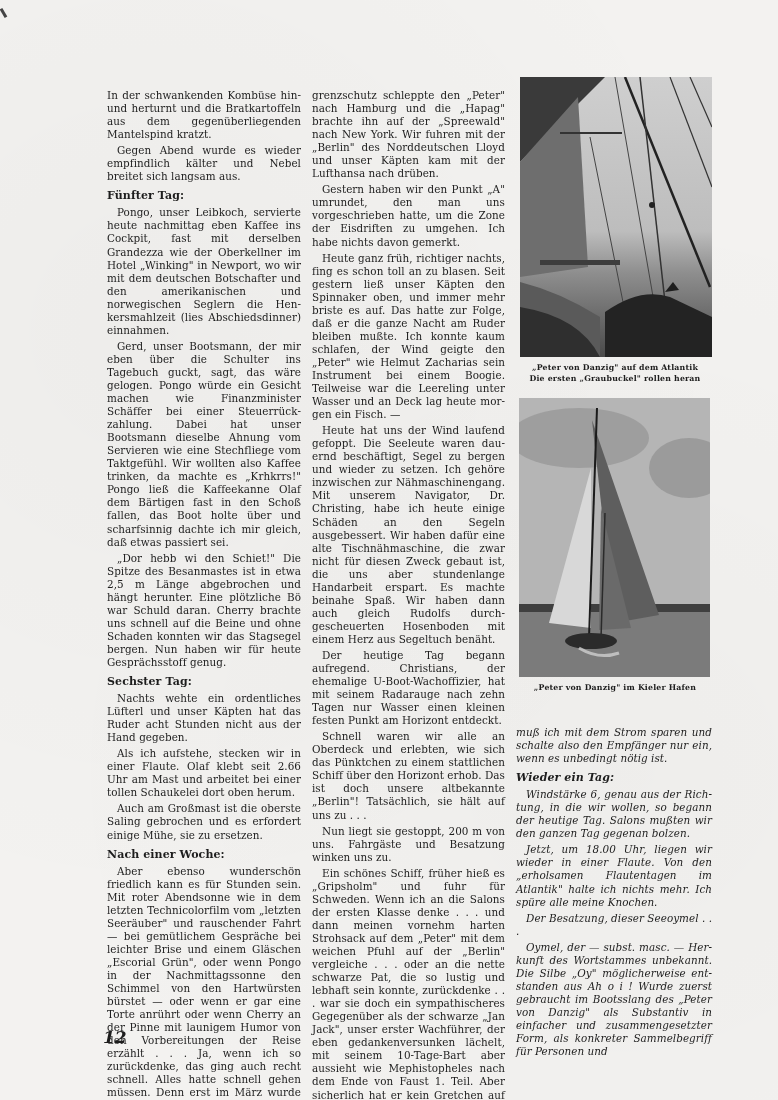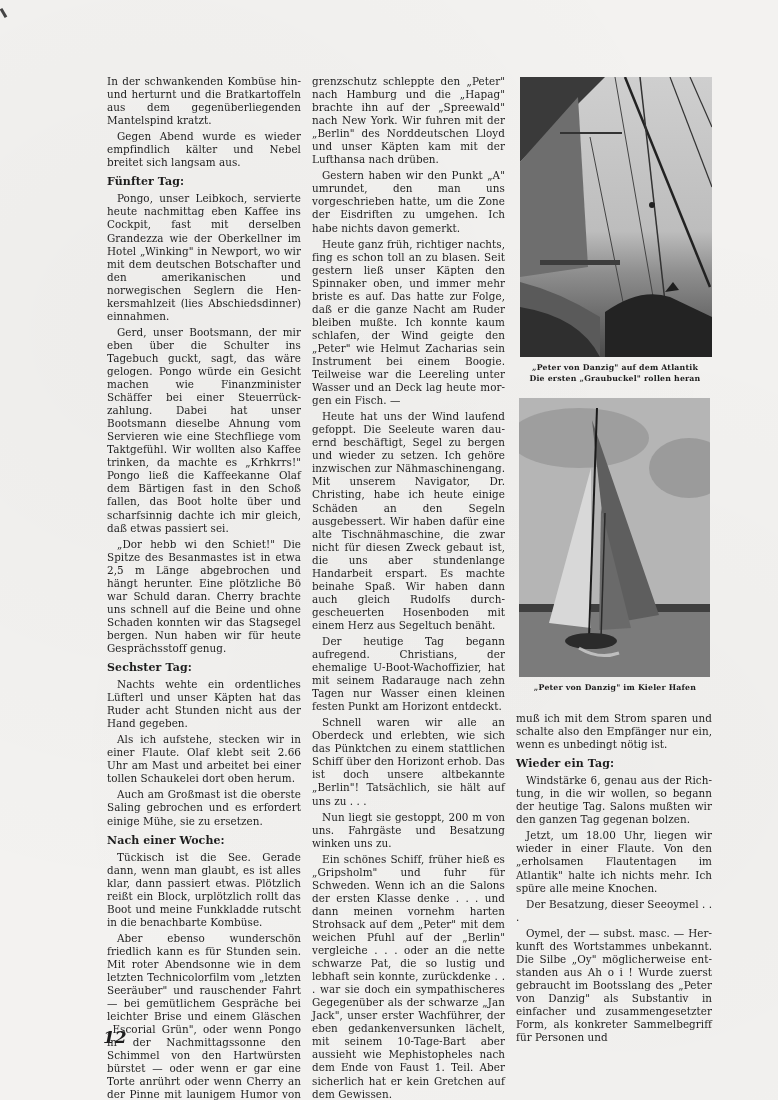--- a/index.html
+++ b/index.html
@@ -20,23 +20,23 @@
   .col {
     position: absolute;
     font-size: 10.4px;
     line-height: 13.05px;
     text-align: justify;
     hyphens: manual;
     letter-spacing: 0.05px;
   }
   .col1 { left: 107px; top: 75px; width: 194px; }
   .col2 { left: 312px; top: 75px; width: 193px; }
-  .col3 { left: 516px; top: 712px; width: 196px; }
+  .col3 { left: 516px; top: 712px; width: 196px; font-style: italic; }
   .col p { margin: 0 0 3px 0; text-indent: 10px; }
-  .col p.noindent { text-indent: 0; }
+  .col p.noindent { text-indent: 0; margin-top: 14px; }
   .col h3 {
     font-size: 11px; font-weight: bold; margin: 6px 0 4px 0;
     font-family: "DejaVu Serif", serif; letter-spacing: 0.1px;
   }
   .photo {
     position: absolute; overflow: hidden;
     background: #7d7d7d;
   }
   .photo1 { left: 520px; top: 77px; width: 192px; height: 280px; background: linear-gradient(180deg,#cfcfcf 0%,#bdbdbd 55%,#8e8e8e 70%,#4a4a4a 100%); }
   .photo2 { left: 519px; top: 398px; width: 191px; height: 279px; background: linear-gradient(180deg,#9a9a9a 0%,#c9c9c9 40%,#bcbcbc 70%,#6e6e6e 78%,#8a8a8a 100%); }
@@ -65,21 +65,20 @@
     <p>Gegen Abend wurde es wieder emp­findlich kälter und Nebel breitet sich langsam aus.</p>
     <h3>Fünfter Tag:</h3>
     <p>Pongo, unser Leibkoch, servierte heute nachmittag eben Kaffee ins Cock­pit, fast mit derselben Grandezza wie der Oberkellner im Hotel „Winking" in Newport, wo wir mit dem deutschen Botschafter und den amerikanischen und norwegischen Seglern die Hen­kersmahlzeit (lies Abschiedsdinner) einnahmen.</p>
     <p>Gerd, unser Bootsmann, der mir eben über die Schulter ins Tagebuch guckt, sagt, das wäre gelogen. Pongo würde ein Gesicht machen wie Finanz­minister Schäffer bei einer Steuerrück­zahlung. Dabei hat unser Bootsmann dieselbe Ahnung vom Servieren wie eine Stechfliege vom Taktgefühl. Wir wollten also Kaffee trinken, da machte es „Krhkrrs!" Pongo ließ die Kaffeekanne Olaf dem Bärtigen fast in den Schoß fallen, das Boot holte über und scharfsinnig dachte ich mir gleich, daß etwas passiert sei.</p>
     <p>„Dor hebb wi den Schiet!" Die Spitze des Besanmastes ist in etwa 2,5 m Länge abgebrochen und hängt her­unter. Eine plötzliche Bö war Schuld daran. Cherry brachte uns schnell auf die Beine und ohne Schaden konnten wir das Stagsegel bergen. Nun haben wir für heute Gesprächsstoff genug.</p>
     <h3>Sechster Tag:</h3>
     <p>Nachts wehte ein ordentliches Lüfterl und unser Käpten hat das Ruder acht Stunden nicht aus der Hand gegeben.</p>
     <p>Als ich aufstehe, stecken wir in einer Flaute. Olaf klebt seit 2.66 Uhr am Mast und arbeitet bei einer tollen Schaukelei dort oben herum.</p>
     <p>Auch am Großmast ist die oberste Saling gebrochen und es erfordert einige Mühe, sie zu ersetzen.</p>
     <h3>Nach einer Woche:</h3>
-    <p>Tückisch ist die See. Gerade dann, wenn man glaubt, es ist alles klar, dann passiert etwas. Plötzlich reißt ein Block, urplötzlich rollt das Boot und meine Funkkladde rutscht in die be­nachbarte Kombüse.</p>
     <p>Aber ebenso wunderschön friedlich kann es für Stunden sein. Mit roter Abendsonne wie in dem letzten Techni­colorfilm vom „letzten Seeräuber" und rauschender Fahrt — bei gemütlichem Gespräche bei leichter Brise und einem Gläschen „Escorial Grün", oder wenn Pongo in der Nachmittagssonne den Schimmel von den Hartwürsten bür­stet — oder wenn er gar eine Torte an­rührt oder wenn Cherry an der Pinne mit launigem Humor von den Vor­bereitungen der Reise erzählt . . . Ja, wenn ich so zurückdenke, das ging auch recht schnell. Alles hatte schnell gehen müssen. Denn erst im März wurde es klar, daß der „Peter" mit darf. Dann half die Howaldwerft, Be­hörden und Firmen, die Wasserschutz­polizei vorholte im Hafen, der See-</p>
   </div>
 
   <div class="col col2">
     <p class="noindent">grenzschutz schleppte den „Peter" nach Hamburg und die „Hapag" brachte ihn auf der „Spreewald" nach New York. Wir fuhren mit der „Berlin" des Nord­deutschen Lloyd und unser Käpten kam mit der Lufthansa nach drüben.</p>
     <p>Gestern haben wir den Punkt „A" umrundet, den man uns vorgeschrie­ben hatte, um die Zone der Eisdriften zu umgehen. Ich habe nichts davon ge­merkt.</p>
     <p>Heute ganz früh, richtiger nachts, fing es schon toll an zu blasen. Seit gestern ließ unser Käpten den Spinn­aker oben, und immer mehr briste es auf. Das hatte zur Folge, daß er die ganze Nacht am Ruder bleiben mußte. Ich konnte kaum schlafen, der Wind geigte den „Peter" wie Helmut Zacha­rias sein Instrument bei einem Boo­gie. Teilweise war die Leereling un­ter Wasser und an Deck lag heute mor­gen ein Fisch. —</p>
     <p>Heute hat uns der Wind lau­fend gefoppt. Die Seeleute waren dau­ernd beschäftigt, Segel zu bergen und wieder zu setzen. Ich gehöre inzwi­schen zur Nähmaschinengang. Mit un­serem Navigator, Dr. Christing, habe ich heute einige Schäden an den Se­geln ausgebessert. Wir haben dafür eine alte Tischnähmaschine, die zwar nicht für diesen Zweck gebaut ist, die uns aber stundenlange Handarbeit er­spart. Es machte beinahe Spaß. Wir haben dann auch gleich Rudolfs durch­gescheuerten Hosenboden mit einem Herz aus Segeltuch benäht.</p>
     <p>Der heutige Tag begann aufregend. Christians, der ehemalige U-Boot-Wachoffizier, hat mit seinem Radar­auge nach zehn Tagen nur Wasser einen kleinen festen Punkt am Hori­zont entdeckt.</p>
     <p>Schnell waren wir alle an Oberdeck und erlebten, wie sich das Pünktchen zu einem stattlichen Schiff über den Horizont erhob. Das ist doch unsere altbekannte „Berlin"! Tatsächlich, sie hält auf uns zu . . .</p>

